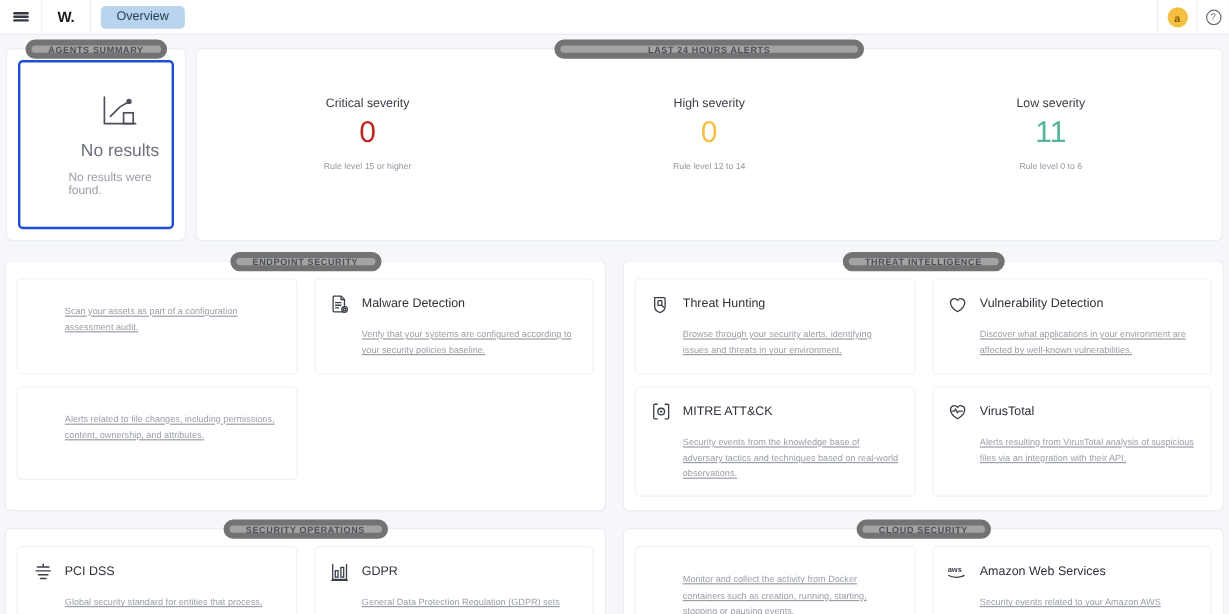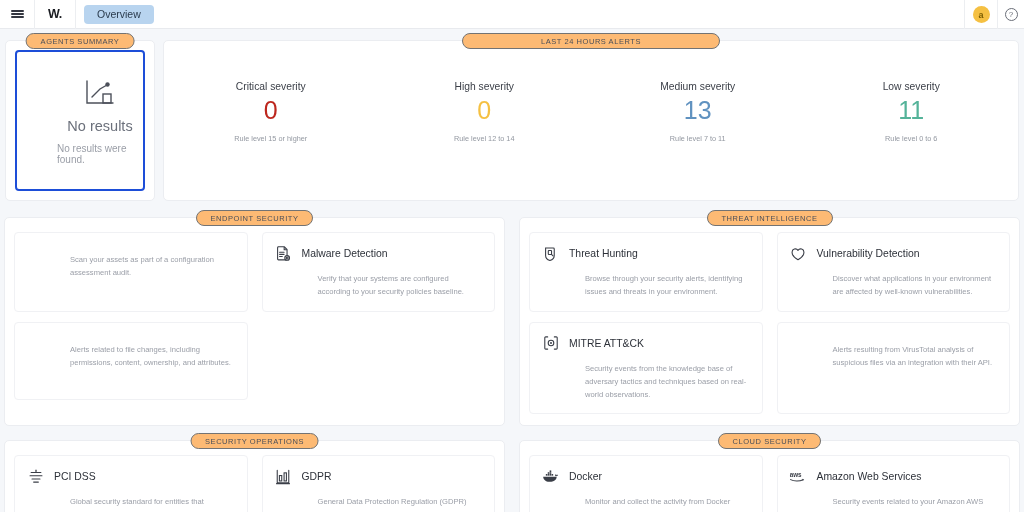--- a/index.html
+++ b/index.html
@@ -85,29 +85,29 @@
     position: relative;
     background: #fff;
     border: 1px solid #ebedf1;
     border-radius: 5px;
   }
   .pill {
     position: absolute;
     top: -8px;
     left: 50%;
     transform: translateX(-50%);
-    background: #fdba74;
-    border: 1px solid #737373;
+    background: #a3a3a3;
+    border: 5px solid #737373;
     border-radius: 10px;
     height: 16px;
     padding: 0 14px;
     display: flex; align-items: center; justify-content: center;
     font-size: 7.5px;
     letter-spacing: 0.55px;
-    font-weight: normal;
+    font-weight: bold;
     color: #4b4f58;
     white-space: nowrap;
   }
   .pill.wide { width: 258px; padding: 0; }
 
   
   .row-top {
     display: flex;
     padding: 11px 4px 0 4px;
     gap: 8px;
@@ -186,21 +186,22 @@
     display: flex; align-items: center; justify-content: center;
     color: #3a3e47;
   }
   .card-icon svg { display: block; }
   .card-title { font-size: 10.4px; color: #2d3139; }
   .card-desc {
     font-size: 7.6px;
     line-height: 1.75;
     color: #9a9ea7;
     margin-top: 9px;
-    margin-left: 44px;
+    margin-left: 28px;
+    text-decoration: underline;
   }
   .section-row2 { padding-top: 14px; }
 </style>
 </head>
 <body>
 
 <div class="topbar">
   <div class="tb-hamburger">
     <div>
       <span></span>
@@ -249,25 +250,20 @@
         <div class="alert-label">Critical severity</div>
         <div class="alert-count" style="color: rgb(189, 39, 30);">0</div>
         <div class="alert-sub">Rule level 15 or higher</div>
       </div>
       <div class="alert-cell">
         <div class="alert-label">High severity</div>
         <div class="alert-count" style="color: rgb(245, 192, 66);">0</div>
         <div class="alert-sub">Rule level 12 to 14</div>
       </div>
       <div class="alert-cell">
-        <div class="alert-label">Medium severity</div>
-        <div class="alert-count" style="color: rgb(96, 146, 192);">13</div>
-        <div class="alert-sub">Rule level 7 to 11</div>
-      </div>
-      <div class="alert-cell">
         <div class="alert-label">Low severity</div>
         <div class="alert-count" style="color: rgb(84, 179, 153);">11</div>
         <div class="alert-sub">Rule level 0 to 6</div>
       </div>
     </div>
   </div>
 </div>
 
 <div class="row-sections">
 
@@ -340,20 +336,29 @@
               <circle cx="10" cy="10" r="3.1"></circle>
               <circle cx="10" cy="10" r="1.1" fill="#3a3e47" stroke="none"></circle>
             </svg>
           </span>
           <div class="card-title">MITRE ATT&amp;CK</div>
         </div>
         <div class="card-desc">Security events from the knowledge base of adversary tactics and techniques based on real-world observations.</div>
       </div>
 
       <div class="card">
+        <div class="card-head">
+          <span class="card-icon">
+            <svg width="18" height="18" viewBox="0 0 20 20" fill="none" stroke="#3a3e47" stroke-width="1.2">
+              <path d="M10 16.6S3.4 12.8 3.4 8.3A3.6 3.6 0 0 1 10 6.2a3.6 3.6 0 0 1 6.6 2.1c0 4.5-6.6 8.3-6.6 8.3z" stroke-linejoin="round"></path>
+              <path d="M4.6 9.6h2.3l1.3-2 1.6 3.6 1.3-1.6h3.4" stroke-linecap="round" stroke-linejoin="round"></path>
+            </svg>
+          </span>
+          <div class="card-title">VirusTotal</div>
+        </div>
         <div class="card-desc">Alerts resulting from VirusTotal analysis of suspicious files via an integration with their API.</div>
       </div>
 
     </div>
   </div>
 </div>
 
 <div class="row-sections section-row2">
 
   <div class="panel section-panel">
@@ -389,36 +394,20 @@
       </div>
 
     </div>
   </div>
 
   <div class="panel section-panel">
     <div class="pill">CLOUD SECURITY</div>
     <div class="card-grid">
 
       <div class="card">
-        <div class="card-head">
-          <span class="card-icon">
-            <svg width="19" height="19" viewBox="0 0 20 20" fill="#3a3e47" stroke="none">
-              <rect x="5.1" y="7.4" width="1.7" height="1.7"></rect>
-              <rect x="7.1" y="7.4" width="1.7" height="1.7"></rect>
-              <rect x="9.1" y="7.4" width="1.7" height="1.7"></rect>
-              <rect x="7.1" y="5.5" width="1.7" height="1.7"></rect>
-              <rect x="9.1" y="5.5" width="1.7" height="1.7"></rect>
-              <rect x="9.1" y="3.6" width="1.7" height="1.7"></rect>
-              <rect x="11.1" y="7.4" width="1.7" height="1.7"></rect>
-              <path d="M2.3 10.2h14.2c0 1.1-.3 2.1-1 2.9-1.3 1.6-3.6 2.4-6.6 2.4-2.6 0-4.7-1-5.8-2.7-.6-.9-.8-1.8-.8-2.6z"></path>
-              <path d="M14.8 8.2c.9-.6 1.5-.2 1.8.2.4-.3 1.1-.2 1.4.2-.4.5-1 .6-1.5.5-.3.5-1 .7-1.5.4z"></path>
-            </svg>
-          </span>
-          <div class="card-title">Docker</div>
-        </div>
         <div class="card-desc">Monitor and collect the activity from Docker containers such as creation, running, starting, stopping or pausing events.</div>
       </div>
 
       <div class="card">
         <div class="card-head">
           <span class="card-icon">
             <svg width="22" height="16" viewBox="0 0 26 18" fill="none">
               <text x="1" y="9" font-family="Liberation Sans, sans-serif" font-size="8.6" font-weight="bold" fill="#3a3e47">aws</text>
               <path d="M2.2 12.6c4.4 2.6 12.4 2.6 17 .2" stroke="#3a3e47" stroke-width="1.5" stroke-linecap="round" fill="none"></path>
               <path d="M18.2 11.4l2.6 1.2-2.2 1.6z" fill="#3a3e47"></path>

